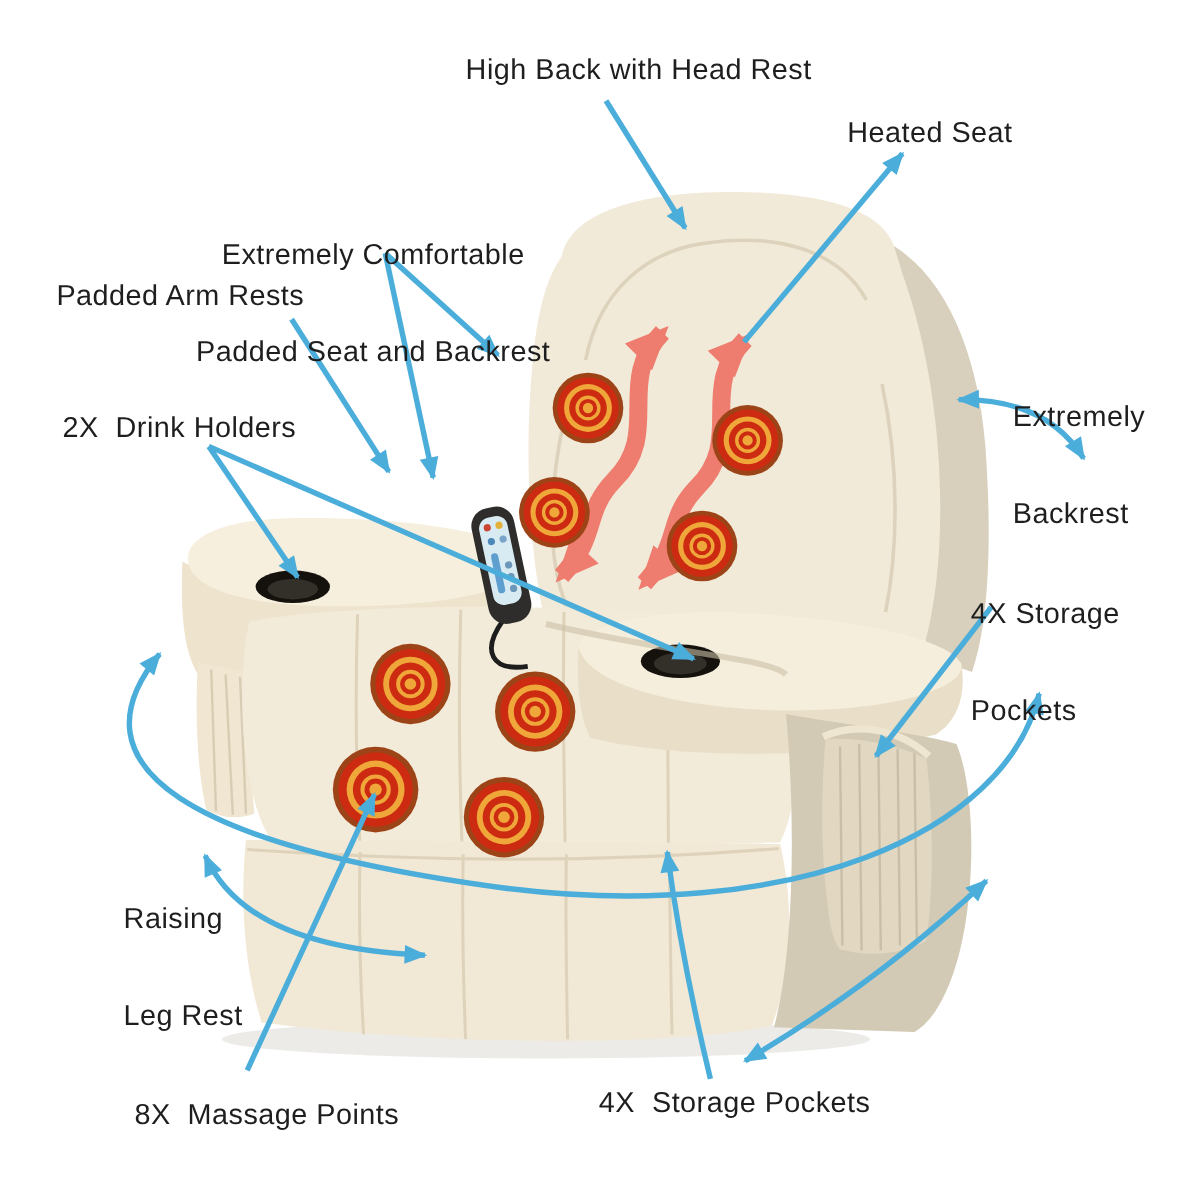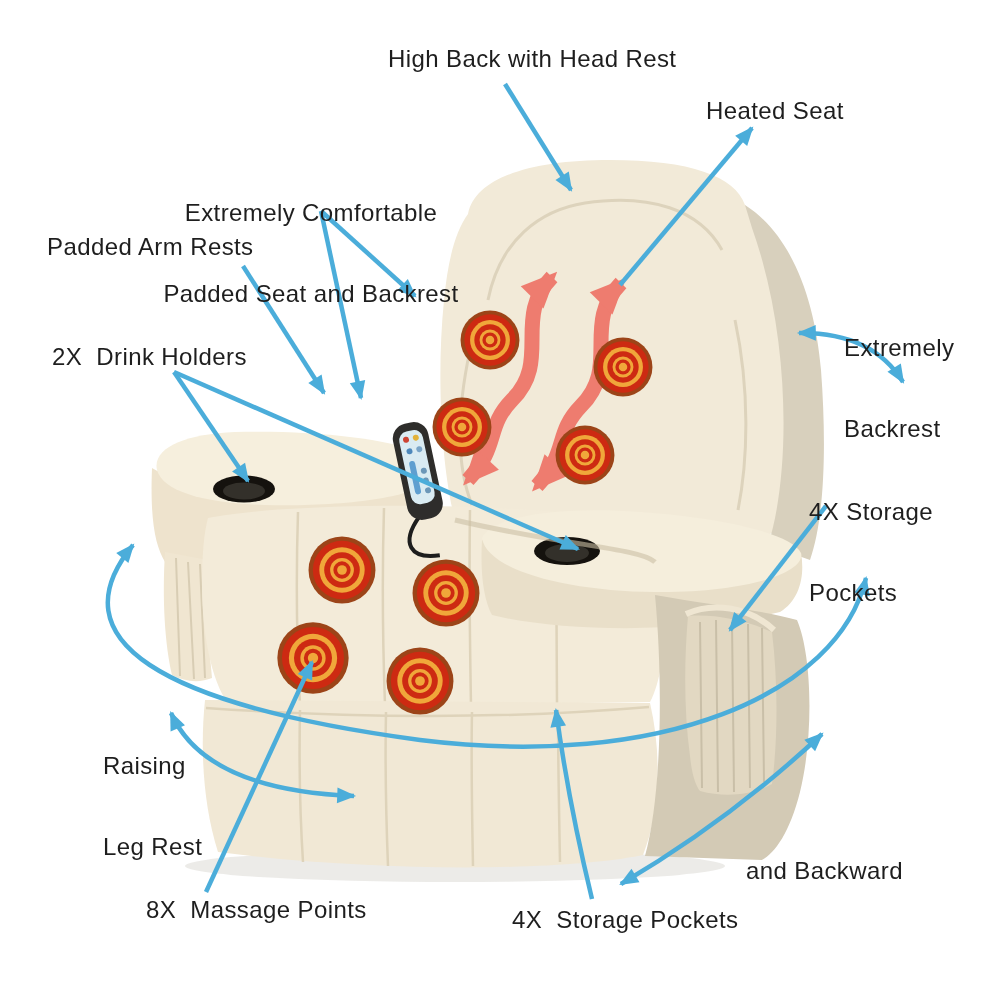--- a/index.html
+++ b/index.html
@@ -160,20 +160,19 @@
     <div>Pockets</div>
   </div>
 
   <div class="label" style="left:63px;top:698px;margin-left:40px;">
     <div>Raising</div>
     <div>Leg Rest</div>
   </div>
 
 
   <div class="label" style="left:746px;top:803px;">
-    <div>and Backward</div>
   </div>
 
-  <div class="label" style="left:112px;top:896px;margin-left:34px;">8X  Massage Points</div>
+  <div class="label" style="left:112px;top:916px;">8X  Massage Points</div>
 
-  <div class="label" style="left:499px;top:906px;margin-left:13px;">4X  Storage Pockets</div>
+  <div class="label" style="left:499px;top:906px;">4X  Storage Pockets</div>
 
 </div>
 
 </body></html>

